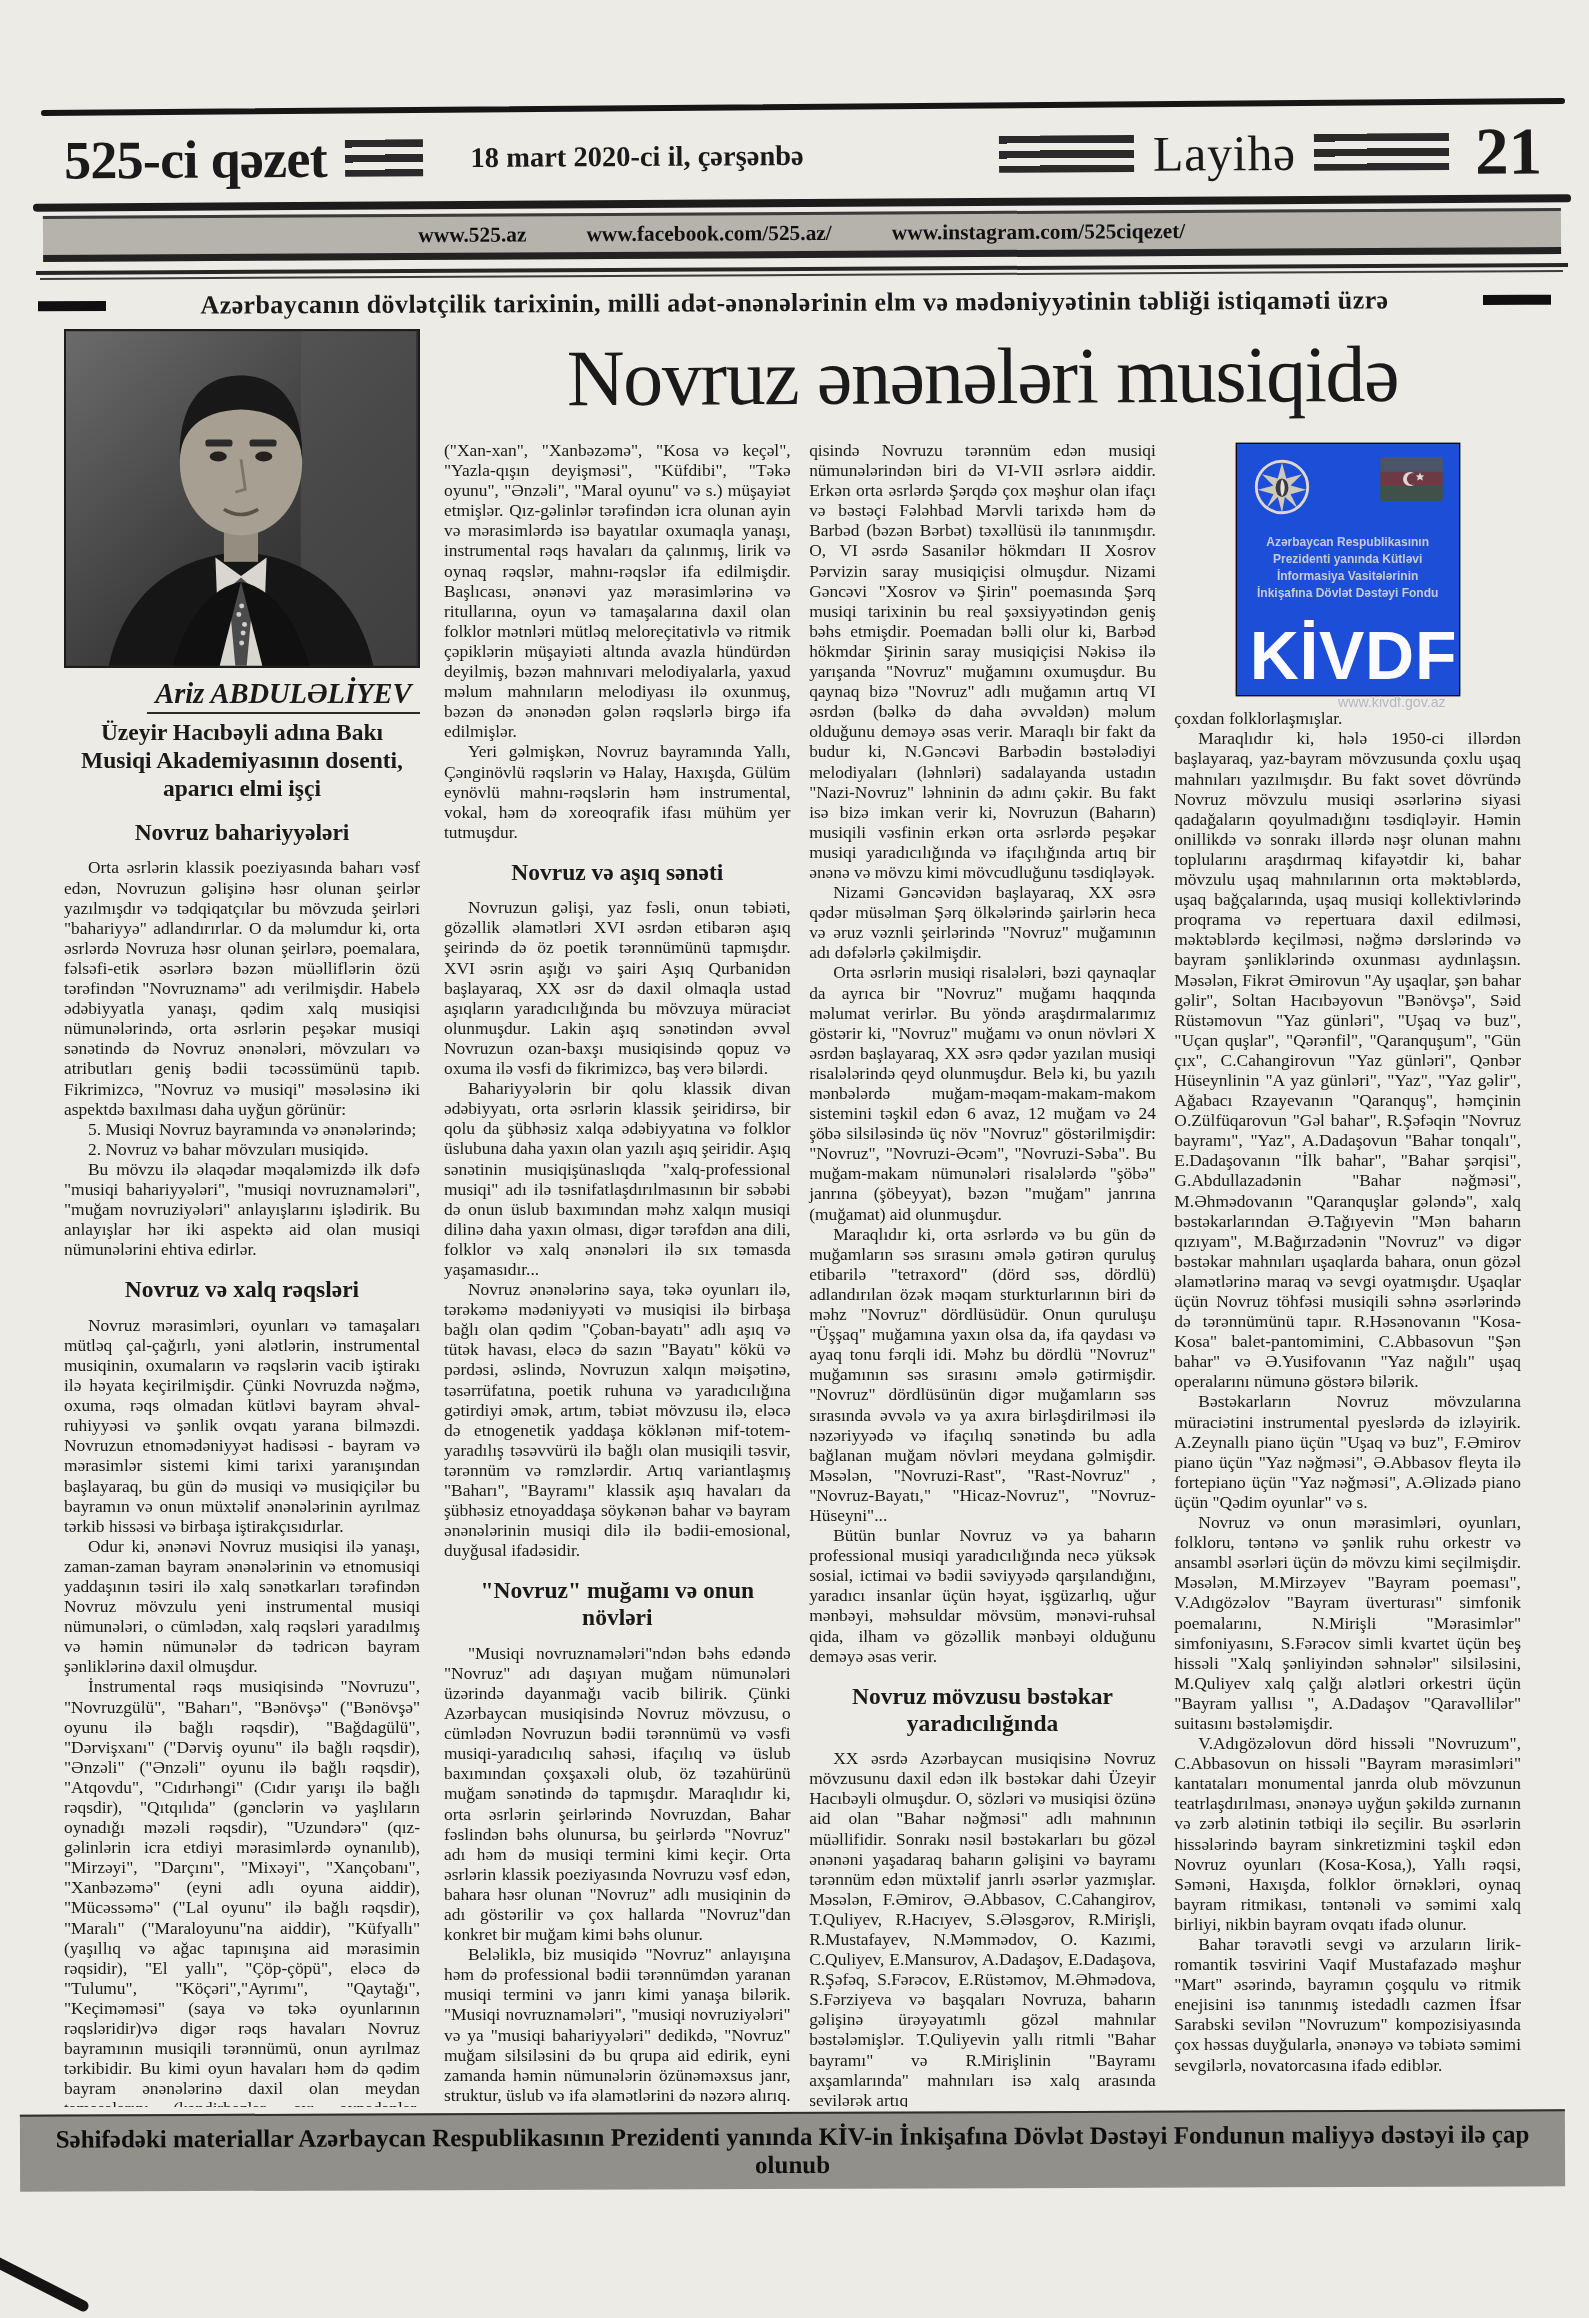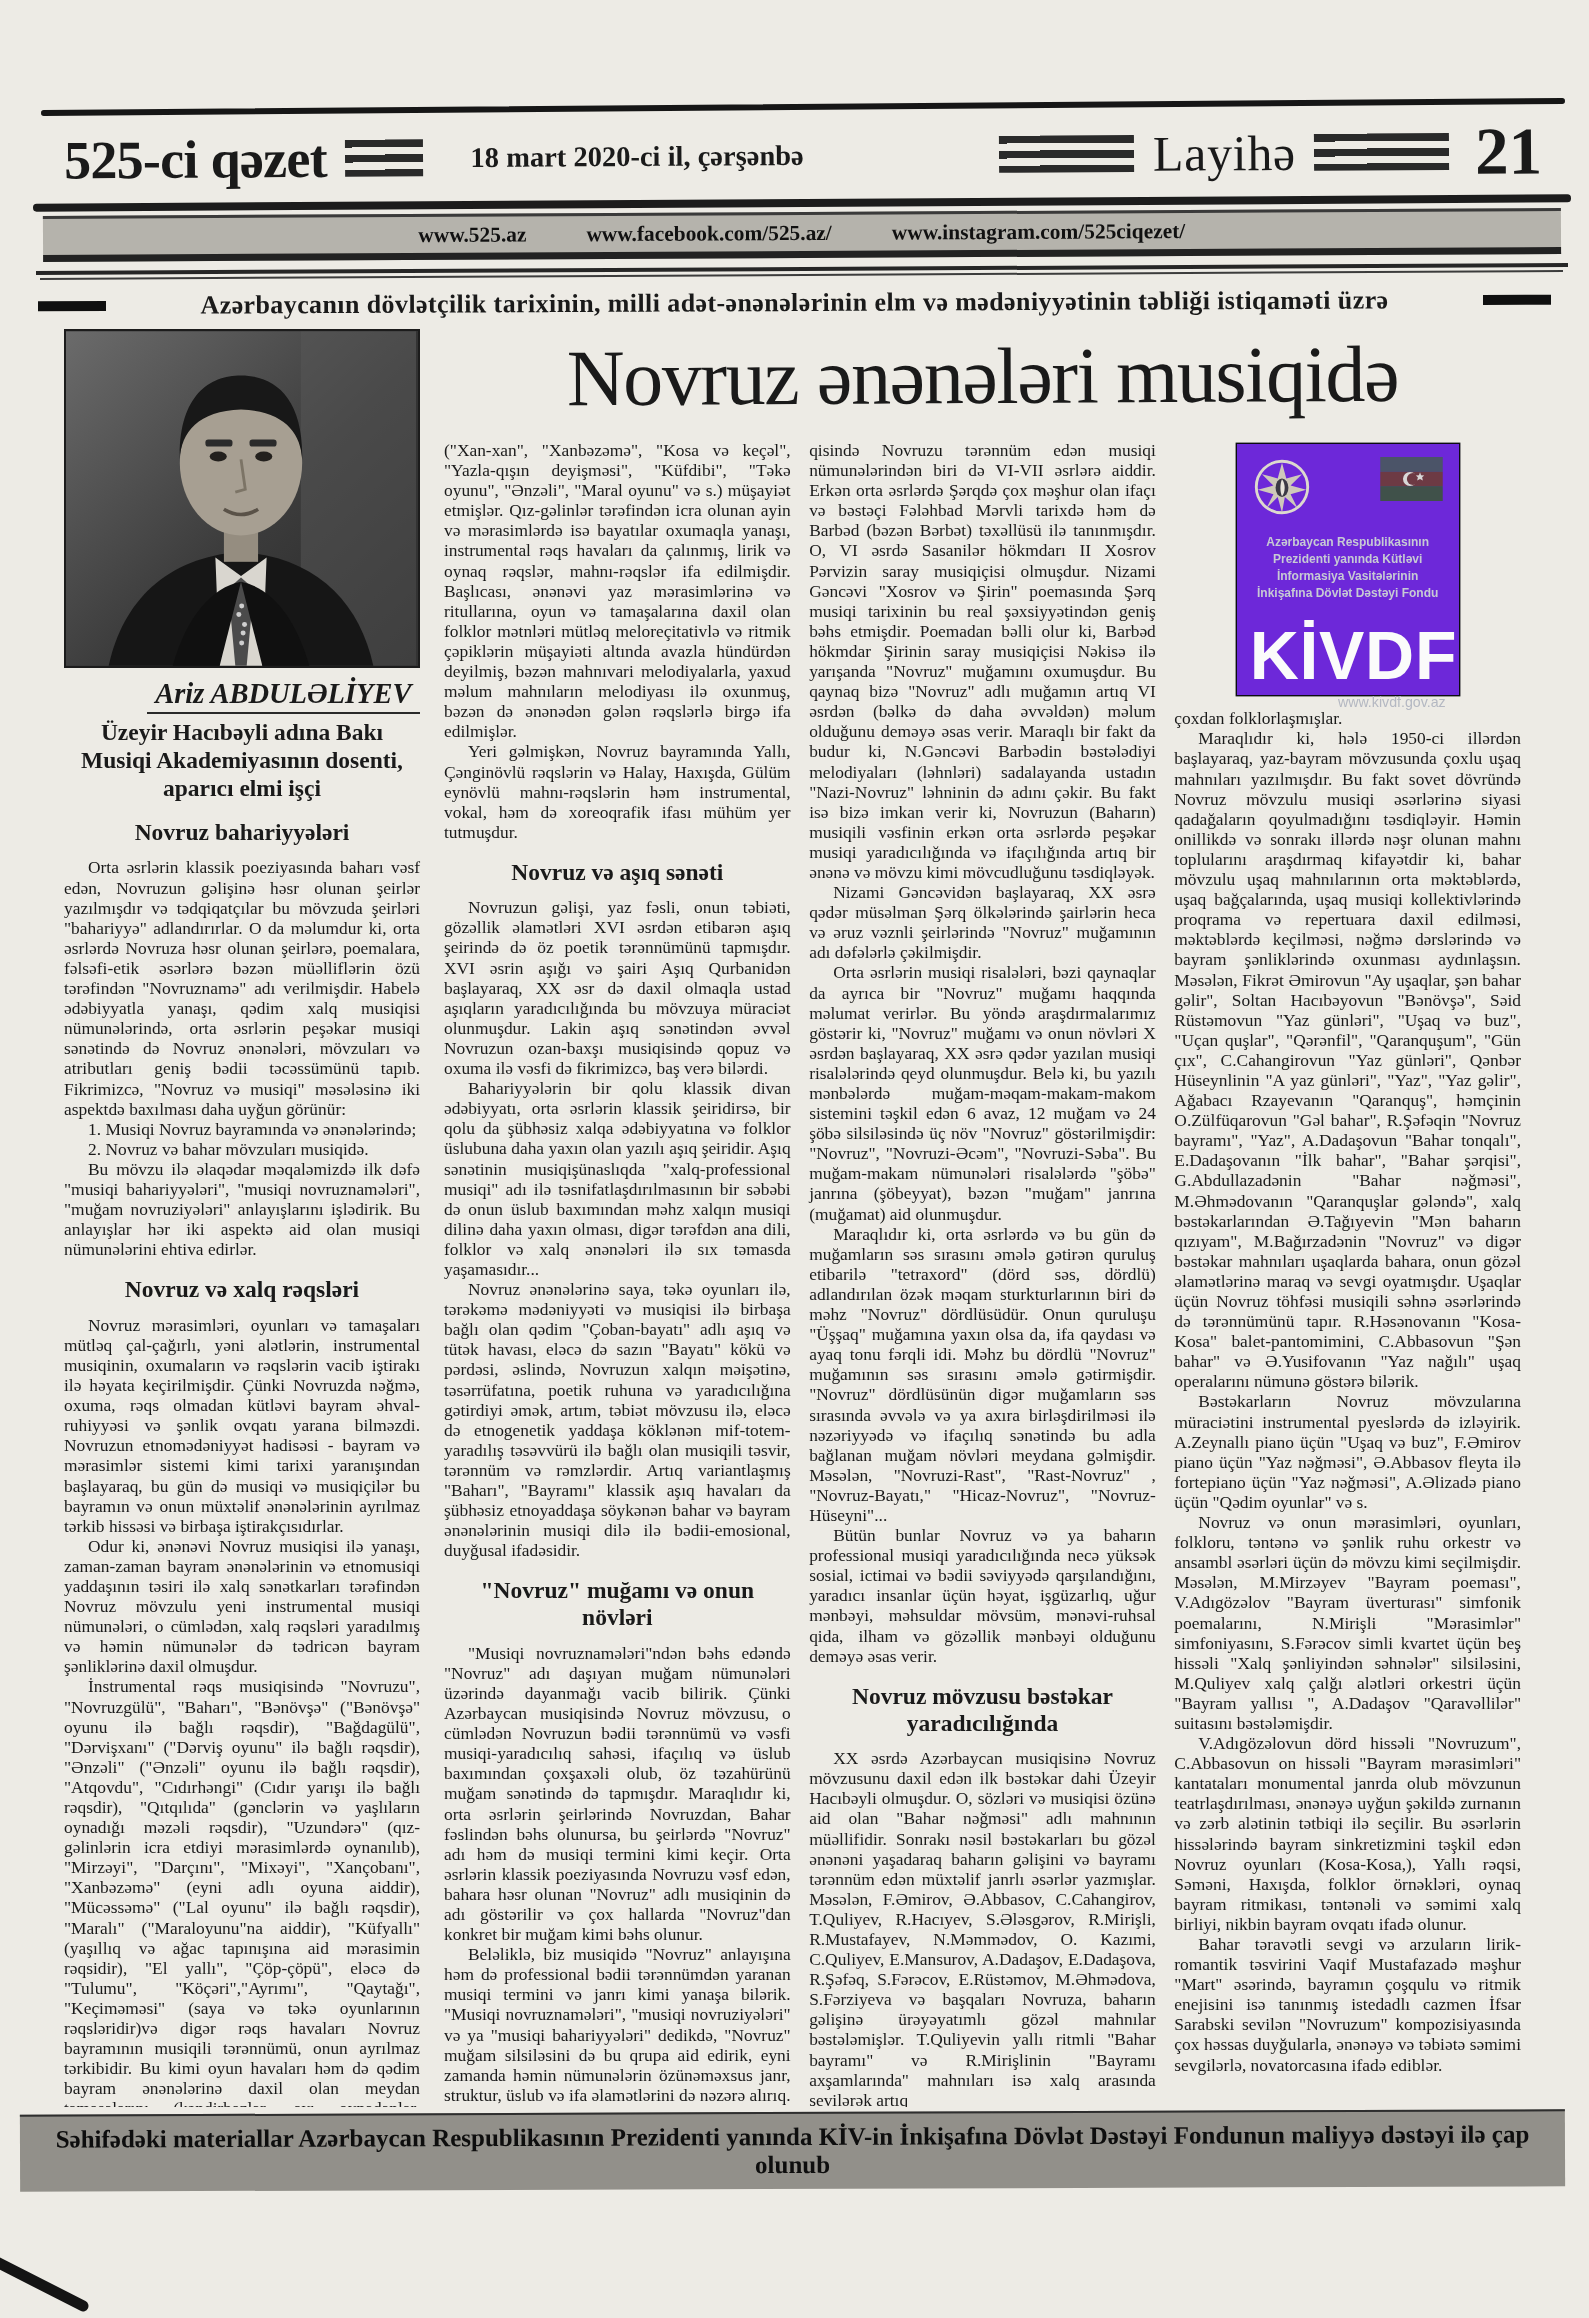--- a/index.html
+++ b/index.html
@@ -35,21 +35,21 @@
   .para{font-size:17.4px;line-height:1.155;text-align:justify;text-indent:24px;margin:0;}
   .para.flush{text-indent:0;}
   .sec-head{font-size:23.5px;font-weight:700;text-align:center;margin:17px 4.3px 11.4px;line-height:1.15;}
   
   .photo-frame{border:2.8px solid #1c1c1c;background:#333;line-height:0;}
   .author-name-wrap{text-align:right;margin-top:10px;}
   .author-name{display:inline-block;font-size:28.5px;font-weight:700;font-style:italic;
                border-bottom:2.1px solid #2a2a2a;padding:0 8.5px 1.4px;}
   .affiliation{font-size:23.5px;font-weight:700;text-align:center;line-height:1.2;margin-top:4px;}
   
-  .kivdf{width:222px;height:251px;box-sizing:border-box;background:#6d28d9;margin:4.3px auto 13px;
+  .kivdf{width:222px;height:251px;box-sizing:border-box;background:#1d4ed8;margin:4.3px auto 13px;
          display:flex;flex-direction:column;padding:13px 13px 8.5px;color:#e9e9ef;box-shadow:0 0 0 1.4px #0c0c12;}
   .kivdf-top{display:flex;justify-content:space-between;align-items:flex-start;padding:0 2.8px;}
   .kivdf-org{margin-top:17px;text-align:center;font-family:"Liberation Sans",sans-serif;
              font-size:12px;font-weight:700;line-height:1.4;color:#c7cad4;}
   .kivdf-acronym{font-family:"Liberation Sans",sans-serif;font-weight:700;font-size:68px;
                  text-align:center;margin-top:14.2px;letter-spacing:0.7px;color:#fbfbfb;}
   .kivdf-url{margin-top:auto;text-align:right;font-family:"Liberation Sans",sans-serif;
              font-size:14.2px;color:#b4b8c2;}
   
   .footer{margin:5.7px 24px 0 20px;background:#92908a;border-top:2.1px solid #2e2e2e;text-align:center;
@@ -128,21 +128,21 @@
             <path d="M222,250 C238,260 254,260 270,250" stroke="#5a5248" stroke-width="5" fill="none"></path>
           </svg>
         </div>
         <div class="author-name-wrap">
           <span class="author-name">Ariz ABDULƏLİYEV</span>
         </div>
         <div class="affiliation">Üzeyir Hacıbəyli adına Bakı Musiqi Akademiyasının dosenti, aparıcı elmi işçi</div>
         <div>
             <h3 class="sec-head">Novruz bahariyyələri</h3>
             <p class="para">Orta əsrlərin klassik poeziyasında baharı vəsf edən, Novruzun gəlişinə həsr olunan şeirlər yazılmışdır və tədqiqatçılar bu mövzuda şeirləri "bahariyyə" adlandırırlar. O da məlumdur ki, orta əsrlərdə Novruza həsr olunan şeirlərə, poemalara, fəlsəfi-etik əsərlərə bəzən müəlliflərin özü tərəfindən "Novruznamə" adı verilmişdir. Habelə ədəbiyyatla yanaşı, qədim xalq musiqisi nümunələrində, orta əsrlərin peşəkar musiqi sənətində də Novruz ənənələri, mövzuları və atributları geniş bədii təcəssümünü tapıb. Fikrimizcə, "Novruz və musiqi" məsələsinə iki aspektdə baxılması daha uyğun görünür:</p>
-            <p class="para">1. Musiqi Novruz bayramında və ənənələrində;</p>
+            <p class="para">5. Musiqi Novruz bayramında və ənənələrində;</p>
             <p class="para">2. Novruz və bahar mövzuları musiqidə.</p>
             <p class="para">Bu mövzu ilə əlaqədar məqaləmizdə ilk dəfə "musiqi bahariyyələri", "musiqi novruznamələri", "muğam novruziyələri" anlayışlarını işlədirik. Bu anlayışlar hər iki aspektə aid olan musiqi nümunələrini ehtiva edirlər.</p>
             <h3 class="sec-head">Novruz və xalq rəqsləri</h3>
             <p class="para">Novruz mərasimləri, oyunları və tamaşaları mütləq çal-çağırlı, yəni alətlərin, instrumental musiqinin, oxumaların və rəqslərin vacib iştirakı ilə həyata keçirilmişdir. Çünki Novruzda nəğmə, oxuma, rəqs olmadan kütləvi bayram əhval-ruhiyyəsi və şənlik ovqatı yarana bilməzdi. Novruzun etnomədəniyyət hadisəsi - bayram və mərasimlər sistemi kimi tarixi yaranışından başlayaraq, bu gün də musiqi və musiqiçilər bu bayramın və onun müxtəlif ənənələrinin ayrılmaz tərkib hissəsi və birbaşa iştirakçısıdırlar.</p>
             <p class="para">Odur ki, ənənəvi Novruz musiqisi ilə yanaşı, zaman-zaman bayram ənənələrinin və etnomusiqi yaddaşının təsiri ilə xalq sənətkarları tərəfindən Novruz mövzulu yeni instrumental musiqi nümunələri, o cümlədən, xalq rəqsləri yaradılmış və həmin nümunələr də tədricən bayram şənliklərinə daxil olmuşdur.</p>
             <p class="para">İnstrumental rəqs musiqisində "Novruzu", "Novruzgülü", "Baharı", "Bənövşə" ("Bənövşə" oyunu ilə bağlı rəqsdir), "Bağdagülü", "Dərvişxanı" ("Dərviş oyunu" ilə bağlı rəqsdir), "Ənzəli" ("Ənzəli" oyunu ilə bağlı rəqsdir), "Atqovdu", "Cıdırhəngi" (Cıdır yarışı ilə bağlı rəqsdir), "Qıtqılıda" (gənclərin və yaşlıların oynadığı məzəli rəqsdir), "Uzundərə" (qız-gəlinlərin icra etdiyi mərasimlərdə oynanılıb), "Mirzəyi", "Darçını", "Mixəyi", "Xançobanı", "Xanbəzəmə" (eyni adlı oyuna aiddir), "Mücəssəmə" ("Lal oyunu" ilə bağlı rəqsdir), "Maralı" ("Maraloyunu"na aiddir), "Küfyallı" (yaşıllıq və ağac tapınışına aid mərasimin rəqsidir), "El yallı", "Çöp-çöpü", eləcə də "Tulumu", "Köçəri","Ayrımı", "Qaytağı", "Keçiməməsi" (saya və təkə oyunlarının rəqsləridir)və digər rəqs havaları Novruz bayramının musiqili tərənnümü, onun ayrılmaz tərkibidir. Bu kimi oyun havaları həm də qədim bayram ənənələrinə daxil olan meydan tamaşalarını (kəndirbazlar, ayı oynadanlar, pəhləvanlar, cıdır, çövqən) və xalq oyunlarını</p>
           </div>
       </div>
 
       <div class="right-area">

